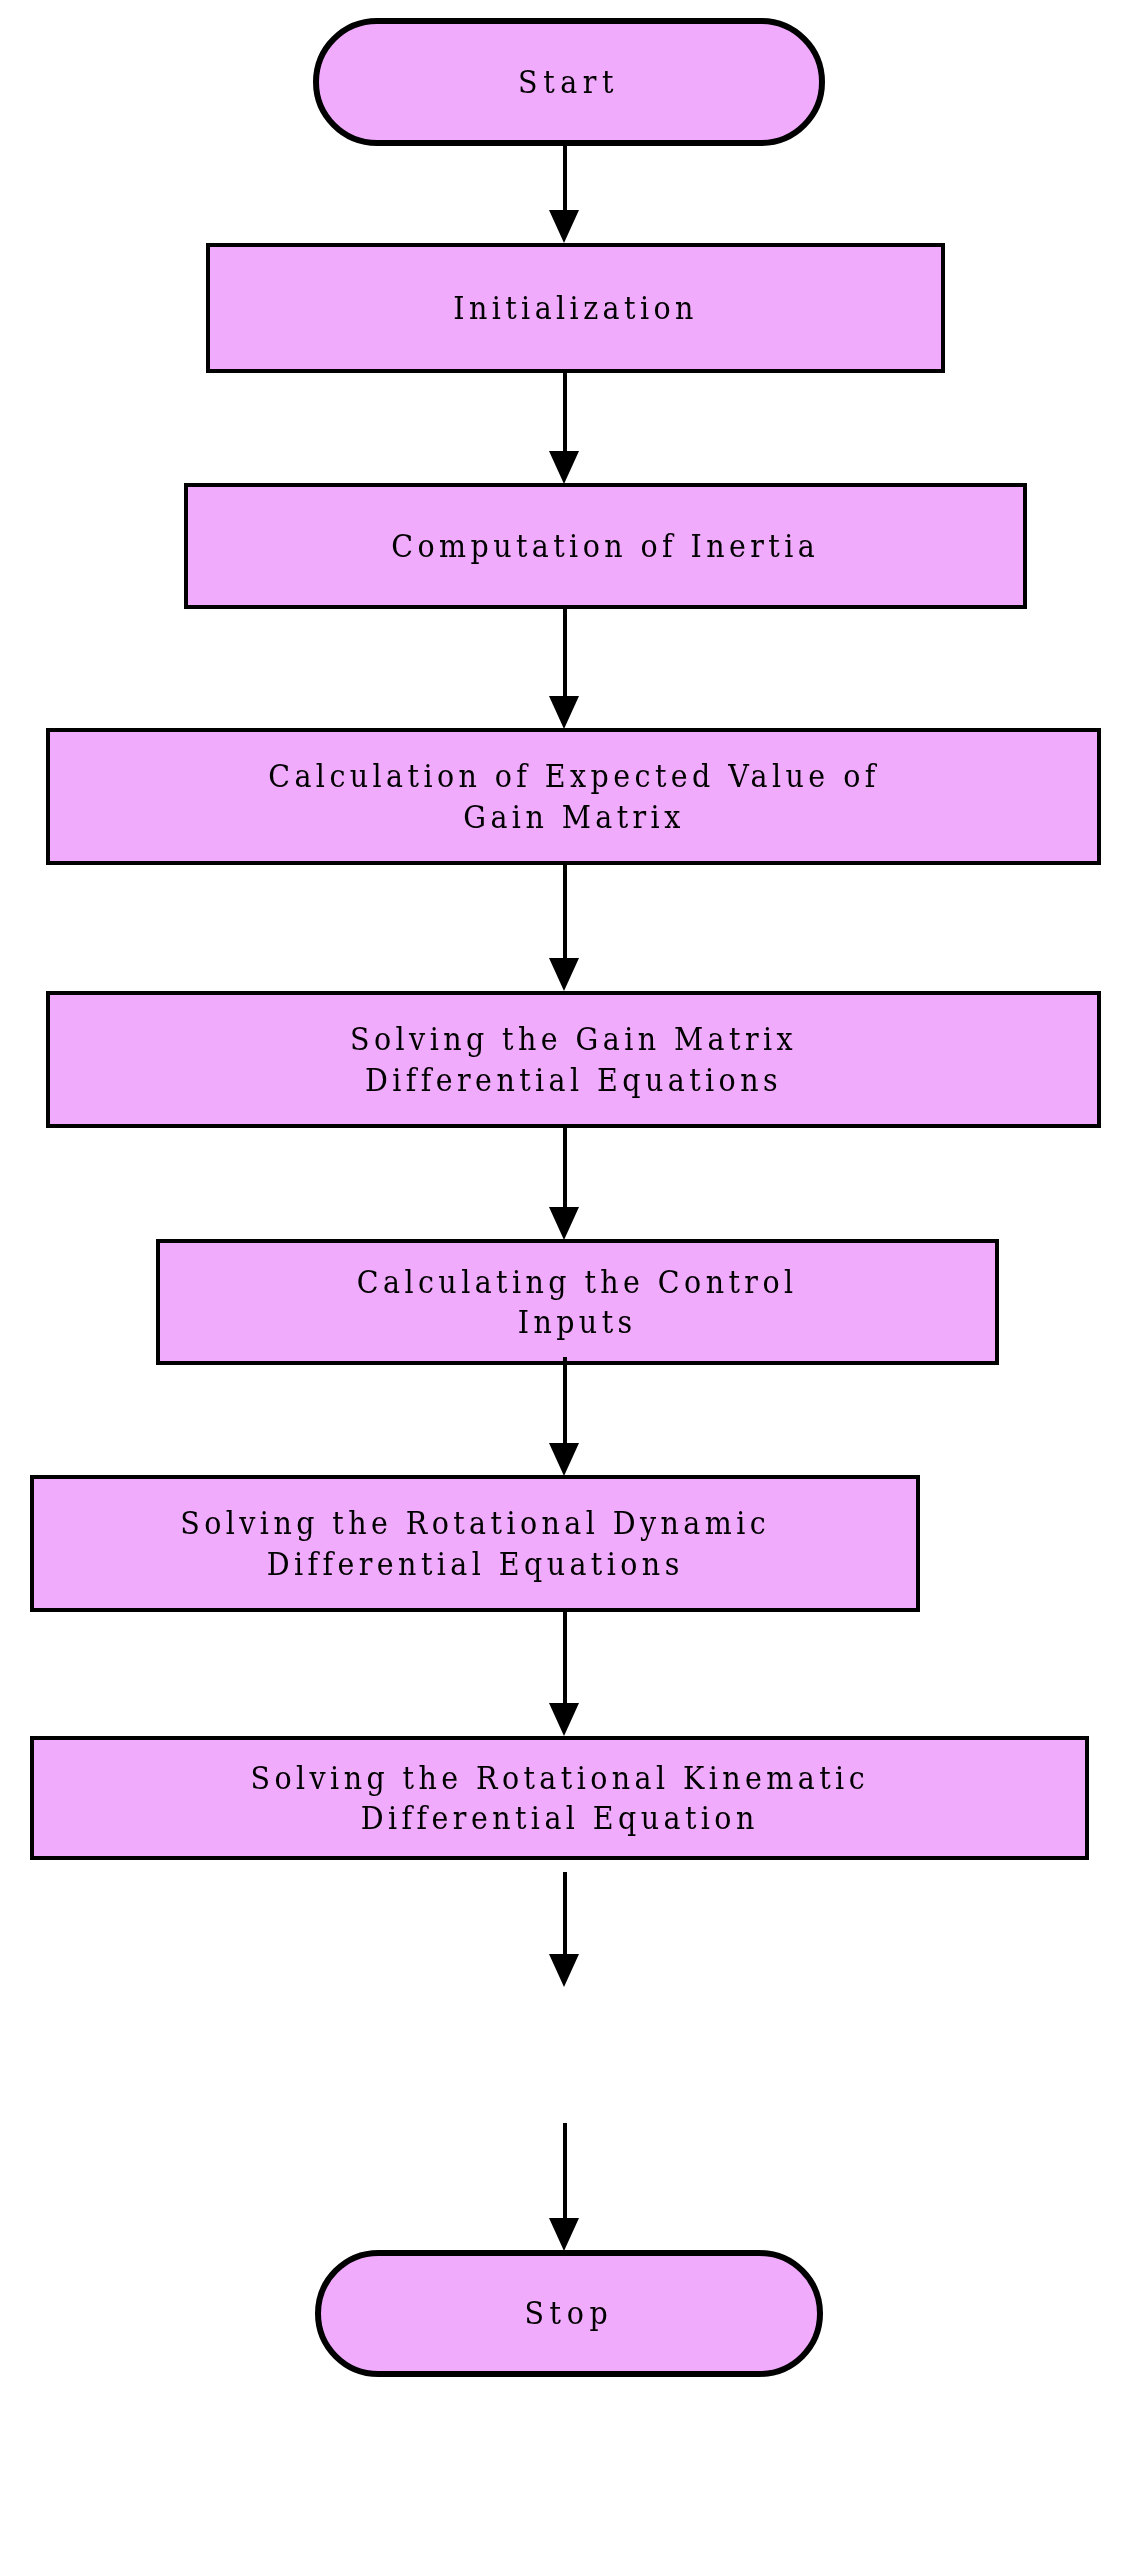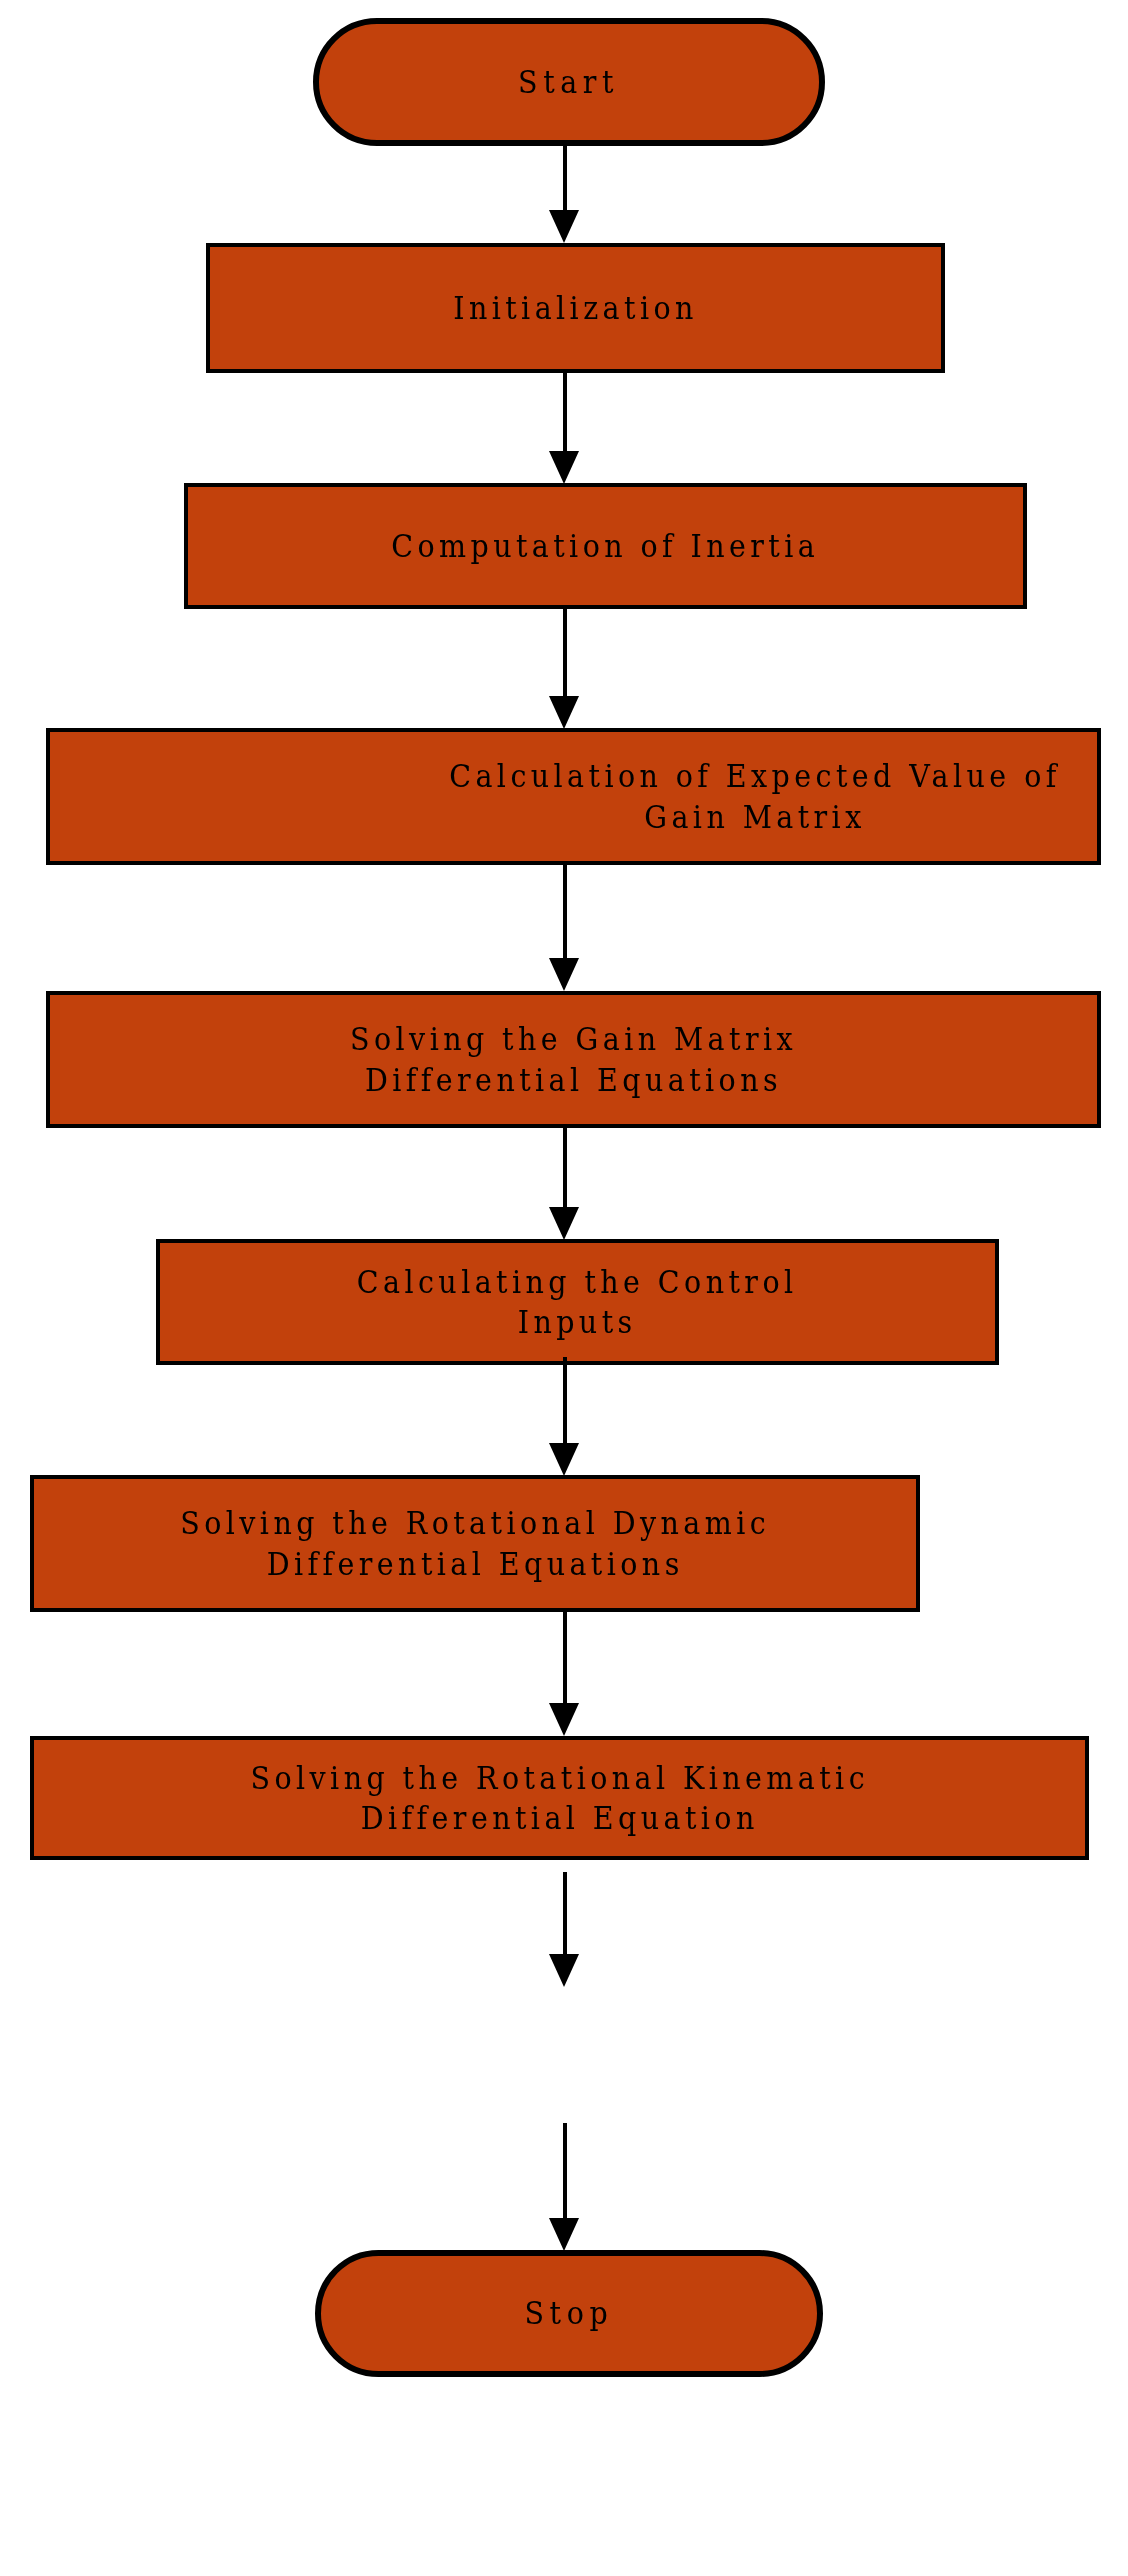--- a/index.html
+++ b/index.html
@@ -12,21 +12,21 @@
     position: relative;
     width: 1129px;
     height: 2576px;
     background: #ffffff;
     overflow: hidden;
     font-family: "DejaVu Serif", "Liberation Serif", serif;
   }
   .node {
     position: absolute;
     box-sizing: border-box;
-    background: #c2410c;
+    background: #f0abfc;
     display: flex;
     align-items: center;
     justify-content: center;
     text-align: center;
   }
   .process {
     border: 4.1px solid #000000;
   }
   .terminal {
     border: 6.1px solid #000000;
@@ -97,21 +97,21 @@
 
   <div class="node process" style="left:156px; top:483px; width:843px; height:126px;margin-left:28px;">
     <span class="node-label">Computation of Inertia</span>
   </div>
 
   <div class="connector" style="left:565px; top:608px; height:121px;">
     <span class="stem" style="height:88px;"></span>
     <span class="head"></span>
   </div>
 
-  <div class="node process" style="left:46px; top:728px; width:1055px; height:137px;justify-content:flex-end;">
+  <div class="node process" style="left:46px; top:728px; width:1055px; height:137px;">
     <span class="node-label">Calculation of Expected Value of
 Gain Matrix</span>
   </div>
 
   <div class="connector" style="left:565px; top:865px; height:126px;">
     <span class="stem" style="height:94px;"></span>
     <span class="head"></span>
   </div>
 
   <div class="node process" style="left:46px; top:991px; width:1055px; height:137px;">

